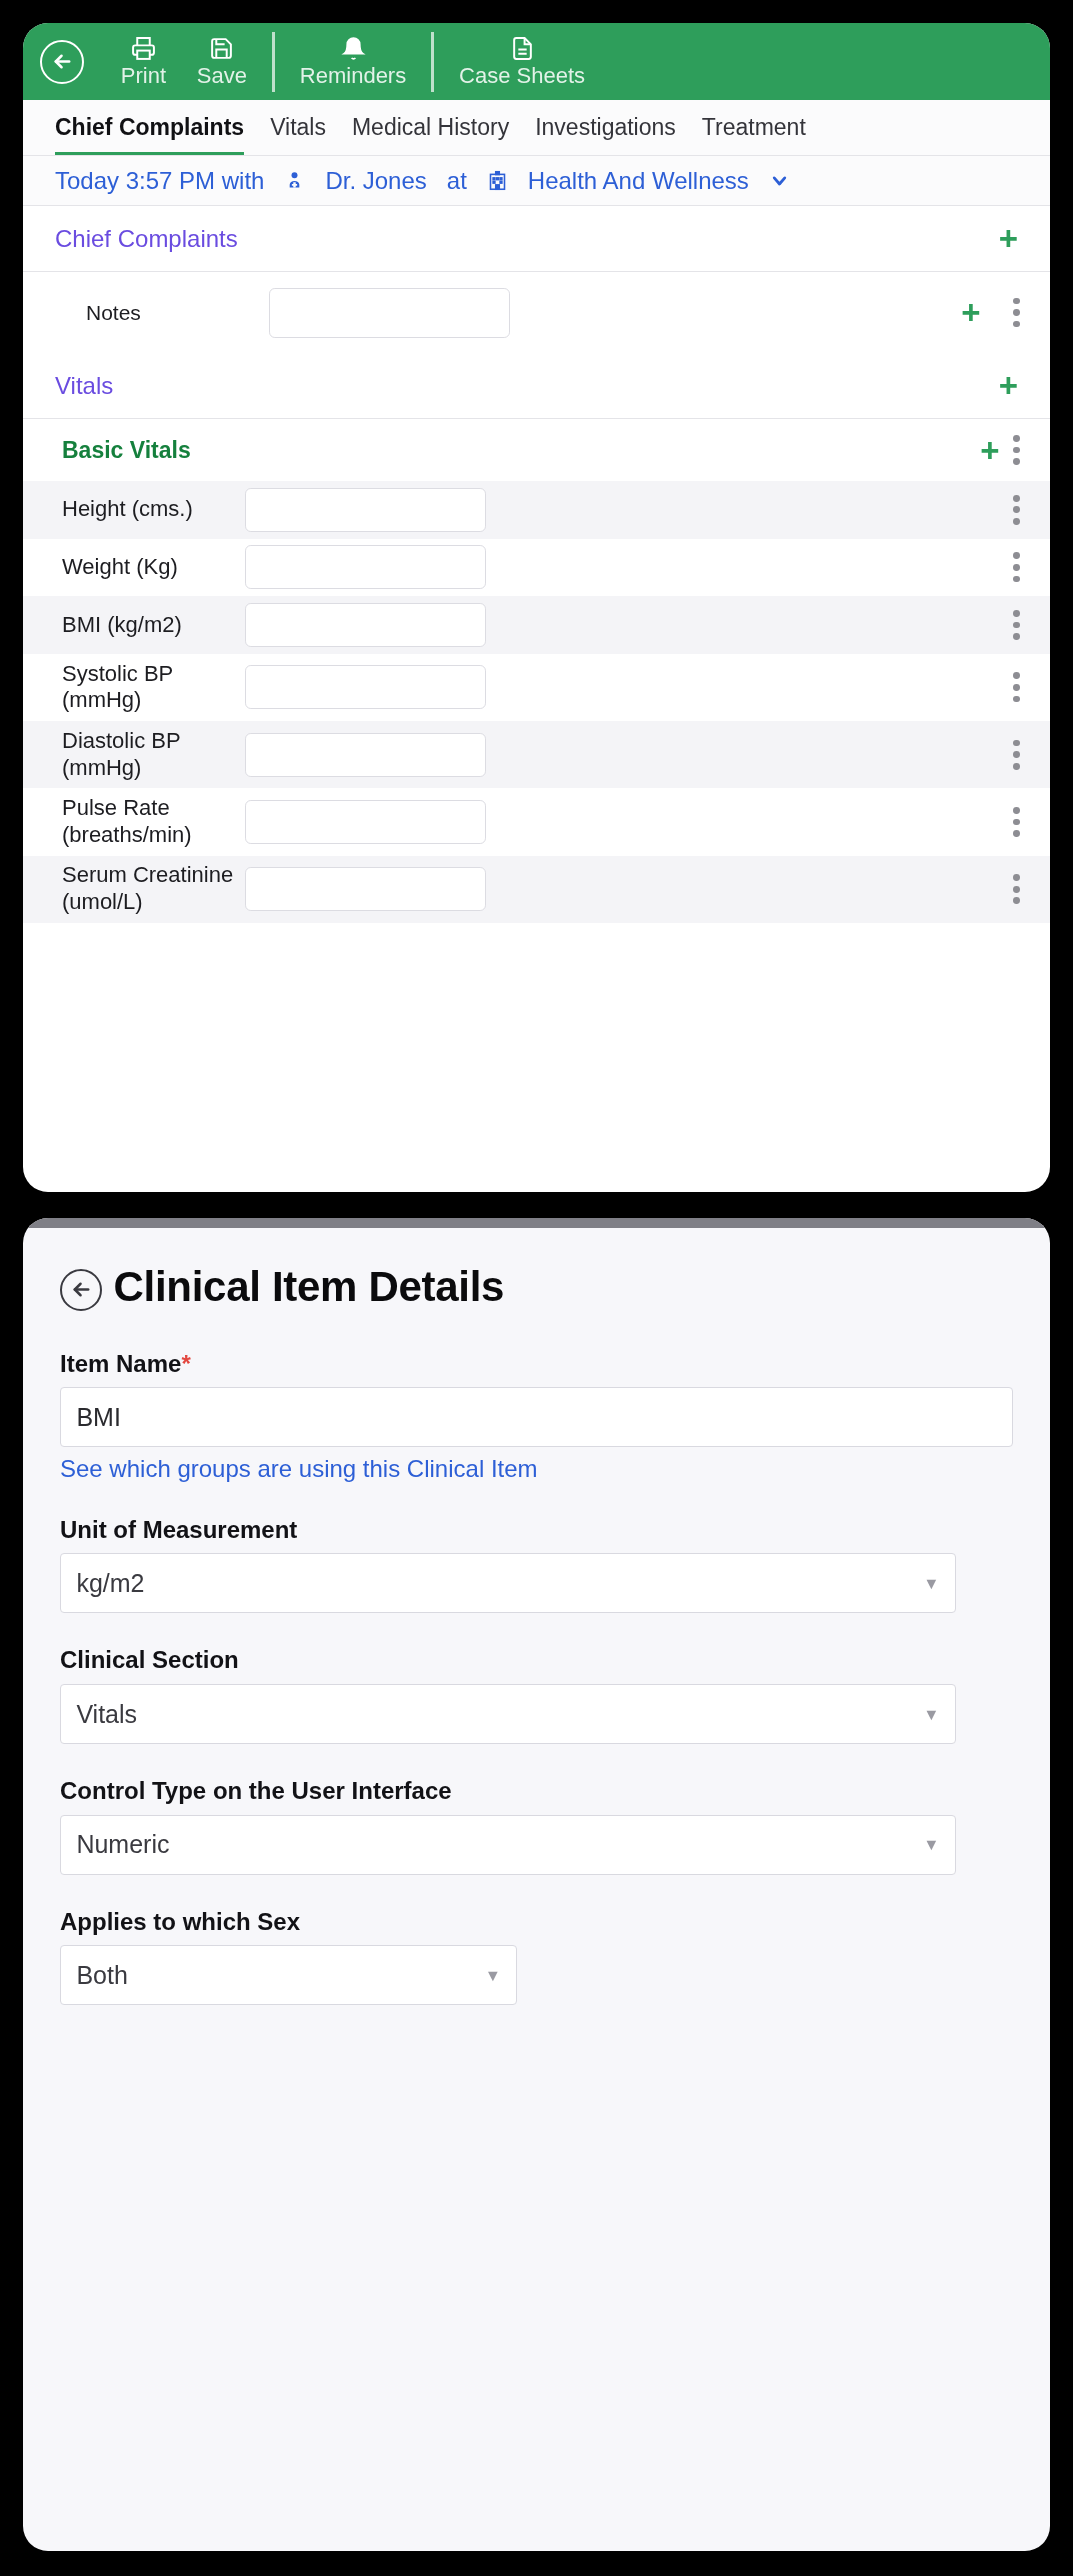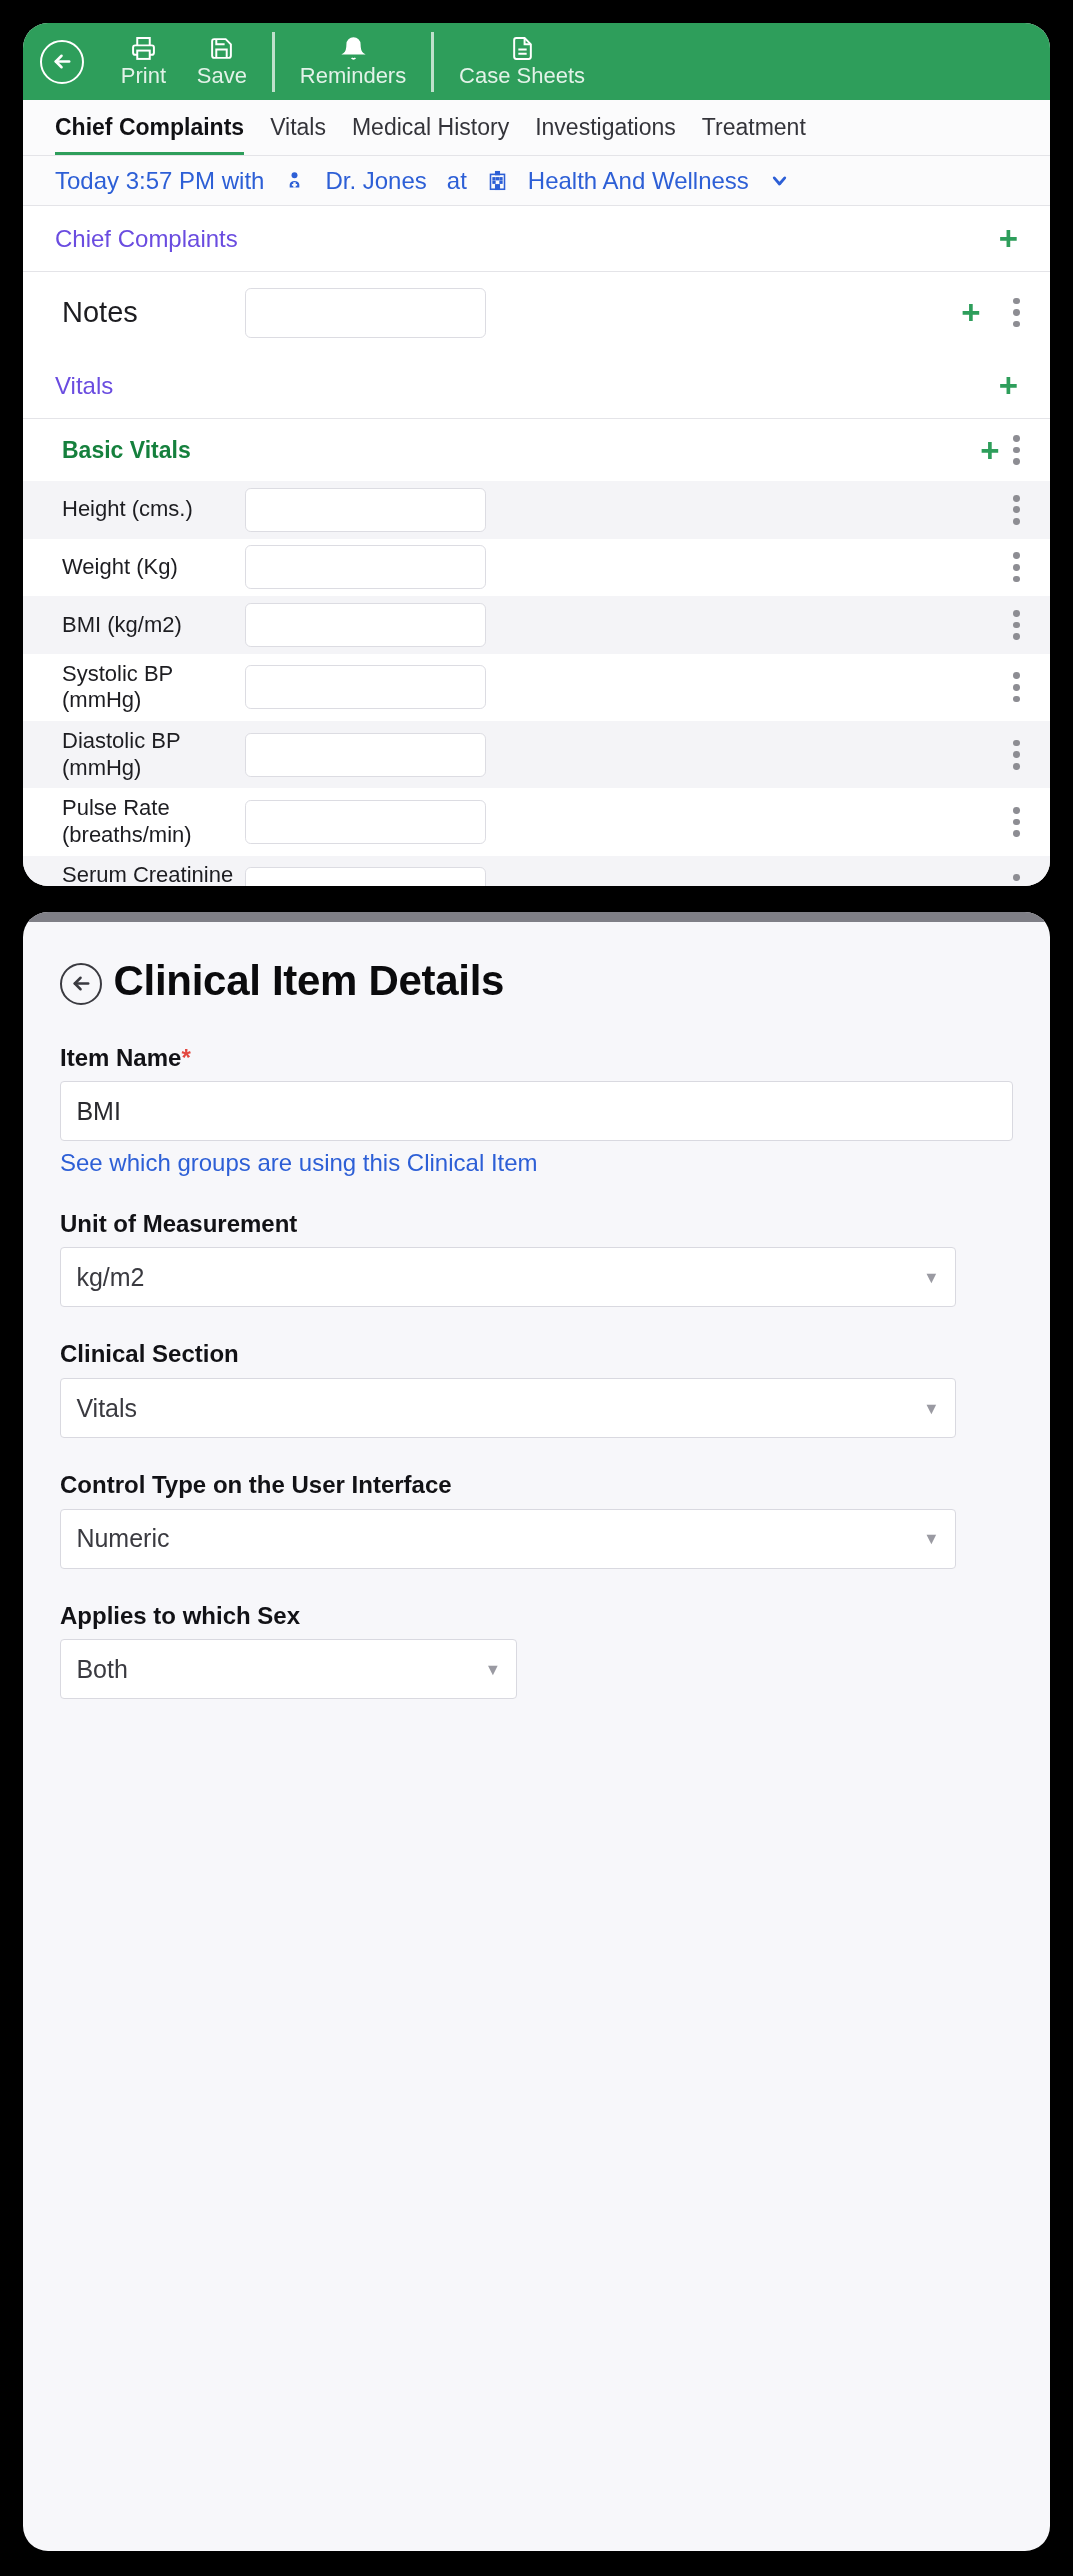--- a/index.html
+++ b/index.html
@@ -19,21 +19,21 @@
 
   
   .panel {
     background: #ffffff;
     border-radius: 25px;
     overflow: hidden;
     position: relative;
   }
 
   
-  #panel-emr { height: 863px; display: flex; flex-direction: column; }
+  #panel-emr { height: 1169px; display: flex; flex-direction: column; }
 
   .toolbar {
     background: #2e9e5b;
     height: 77px;
     display: flex;
     align-items: center;
     padding: 0 0 0 17.4px;
     flex: 0 0 auto;
   }
   .tb-back {
@@ -172,21 +172,21 @@
     height: 44px;
     background: #ffffff;
     border: 1px solid #dcdce2;
     border-radius: 5.8px;
     flex: 0 0 auto;
   }
   .row .rspacer { flex: 1 1 auto; }
 
   .notes-row { min-height: 81px; }
   .notes-row .rinput { height: 50px; }
-  .notes-row .rlabel { font-size: 29px; }
+  .notes-row .rlabel { font-size: 21px; margin-left: 24px; }
   .notes-row .plus { margin-right: 19px; }
 
   .vit-row { min-height: 53px; padding-top: 6.8px; padding-bottom: 6.8px; }
 
   
   #panel-detail {
     background: #f7f7fa;
     flex: 1 1 auto;
     padding: 0 0 39px 0;
   }

